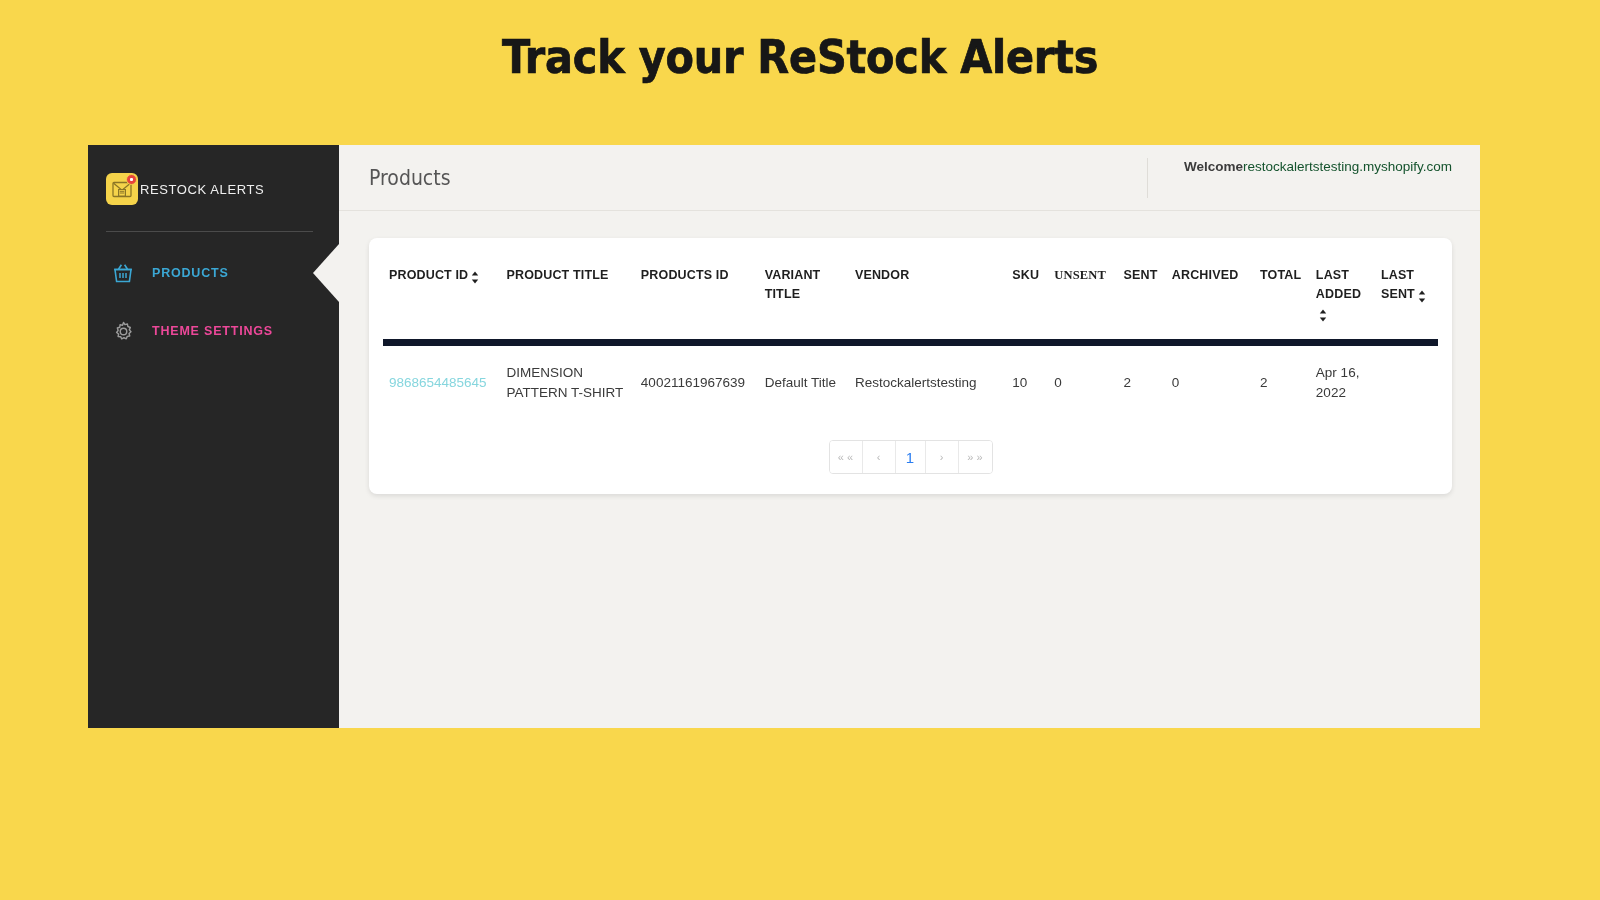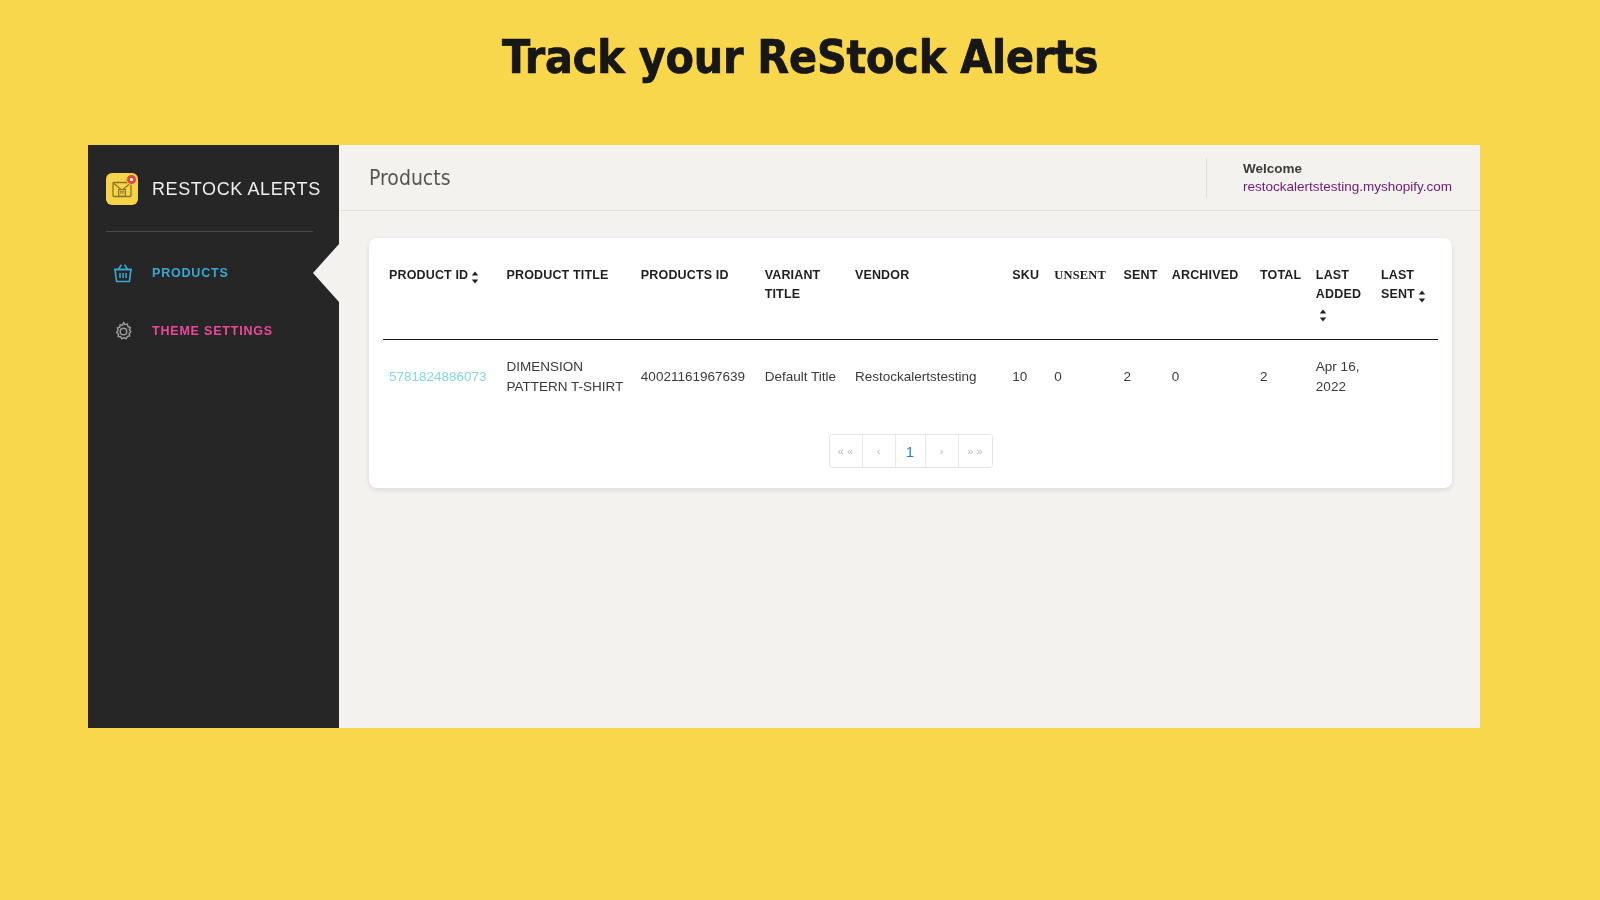--- a/index.html
+++ b/index.html
@@ -62,23 +62,23 @@
     width: 11px; height: 11px;
     border-radius: 50%;
     background: #e8453c;
     border: 1.5px solid #f5d34a;
     display: flex; align-items:center; justify-content:center;
   }
   .brand-badge i {
     display:block; width:3px; height:3px; background:#fff; border-radius:1px;
   }
   .brand-name {
-    margin-left: 14px;
+    margin-left: 2px;
     color: #efefef;
-    font-size: 18px;
+    font-size: 13px;
     letter-spacing: 0.6px;
     font-weight: 400;
     white-space: nowrap;
   }
   .brand-divider {
     height: 1px;
     background: #4b4b4b;
     margin: 16px 26px 0 18px;
   }
   .nav { margin-top: 12px; }
@@ -130,29 +130,29 @@
     font-size: 21px;
     color: #555;
     font-weight: 400;
   }
   .topbar-right {
     margin-left: auto;
     padding-left: 36px;
     margin-right: 28px;
     border-left: 1px solid #dfddd8;
     height: 40px;
-    display: flex; flex-direction: column; justify-content: center;
+    display: flex; flex-direction: row; justify-content: center;
     min-width: 244px;
   }
   .welcome-label {
     font-size: 13.5px; font-weight: bold; color: #3c3c3c;
     line-height: 18px;
   }
   .welcome-shop {
-    font-size: 13.5px; color: #701a75; line-height: 18px;
+    font-size: 13.5px; color: #14532d; line-height: 18px;
   }
 
   
   .card {
     position: absolute;
     left: 30px; top: 93px;
     width: 1083px;
     background: #fff;
     border-radius: 8px;
     box-shadow: 0 2px 5px rgba(0,0,0,0.10);
@@ -170,21 +170,21 @@
     white-space: normal;
     line-height: 19px;
   }
   thead th .sort {
     display: inline-block;
     margin-left: 3px;
     font-size: 11px;
     vertical-align: -1px;
     line-height: 0;
   }
-  thead tr { border-bottom: 1px solid #0f172a; }
+  thead tr { border-bottom: 7px solid #0f172a; }
   tbody td {
     font-size: 13.5px;
     color: #3a3a3a;
     padding: 17px 6px 19px 6px;
     vertical-align: middle;
     line-height: 20px;
   }
   td.link a, td.link span {
     color: #86d6de;
     text-decoration: none;
@@ -319,21 +319,21 @@
                     <path d="M4 12.5 L0.8 8.4 H7.2 Z" fill="#1f1f1f"></path>
                   </svg></span></th>
             <th class="c-lsent"><span>LAST SENT</span><span class="sort"><svg width="8" height="13" viewBox="0 0 8 13" style="vertical-align:middle">
                     <path d="M4 0.5 L7.2 4.6 H0.8 Z" fill="#1f1f1f"></path>
                     <path d="M4 12.5 L0.8 8.4 H7.2 Z" fill="#1f1f1f"></path>
                   </svg></span></th>
           </tr>
         </thead>
         <tbody>
           <tr>
-            <td class="link"><span>5781824886073</span></td>
+            <td class="link"><span>9868654485645</span></td>
             <td>DIMENSION PATTERN T-SHIRT</td>
             <td>40021161967639</td>
             <td>Default Title</td>
             <td>Restockalertstesting</td>
             <td>10</td>
             <td>0</td>
             <td>2</td>
             <td>0</td>
             <td>2</td>
             <td>Apr 16, 2022</td>

